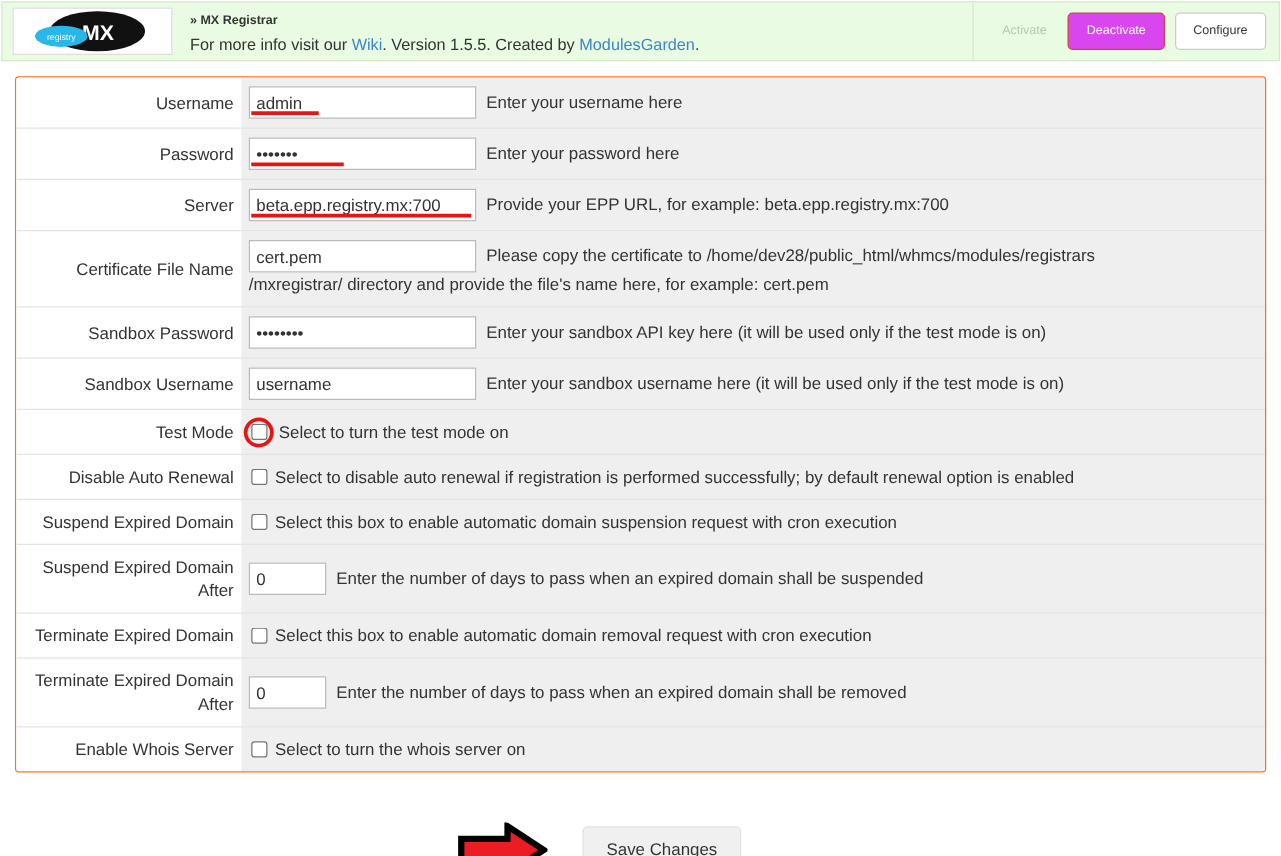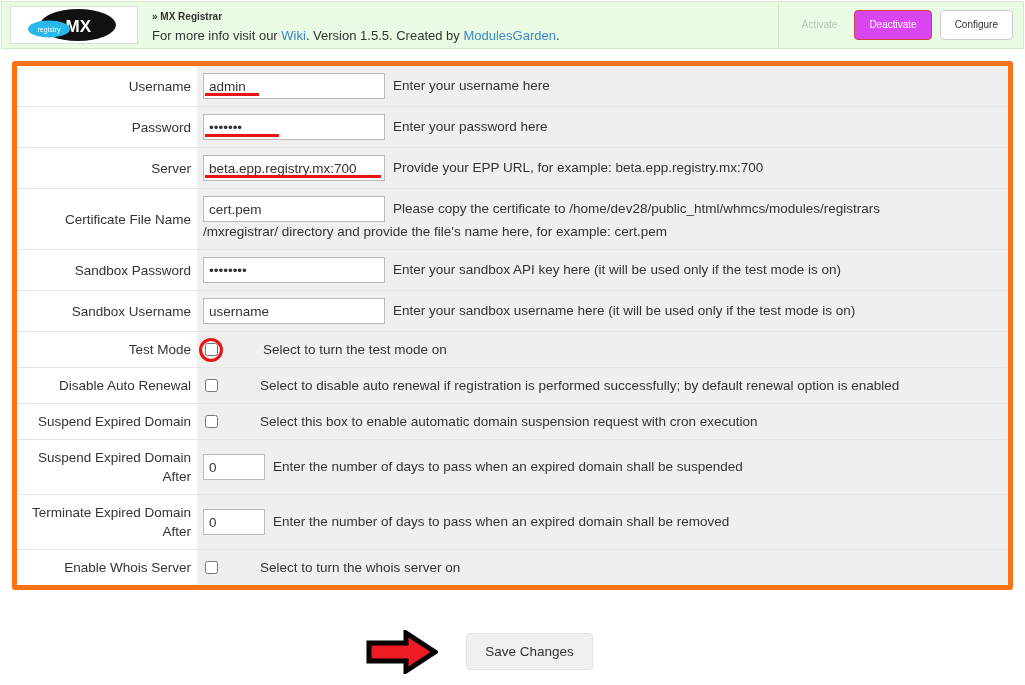--- a/index.html
+++ b/index.html
@@ -93,21 +93,21 @@
   }
   .btn-configure {
     background: #ffffff;
     border-color: #cccccc;
     color: #333333;
   }
 
   
   .settings-wrap {
     margin: 12px 12px 0 12px;
-    border: 5px solid #f97316;
+    border: 1px solid #f97316;
     border-radius: 3px;
     overflow: hidden;
     background: #ffffff;
   }
   table.settings {
     width: 100%;
     border-collapse: collapse;
     table-layout: fixed;
   }
   table.settings tr + tr td { border-top: 1px solid #e4e4e4; }
@@ -150,21 +150,21 @@
   .desc { padding-left: 8px; white-space: nowrap; }
   .desc-block { width: 100%; }
   .desc-line2 { padding-left: 0px; white-space: nowrap; }
 
   input[type=checkbox].cb {
     width: 13px;
     height: 13px;
     margin: 0 6px 0 2px;
     vertical-align: middle;
   }
-  .cbrow { display: flex; align-items: center; gap: 36px; }
+  .cbrow { display: flex; align-items: center; }
   .cbdesc { white-space: nowrap; }
 
   
   .ann-field { position: relative; display: inline-block; }
   .ann-underline::after {
     content: "";
     position: absolute;
     left: 2px;
     bottom: 3px;
     height: 3px;
@@ -349,20 +349,29 @@
       <tr>
         <td class="fieldlabel">Suspend Expired Domain After</td>
         <td class="fieldarea">
           <div class="fa-inner">
             <input class="txt w-num" type="text" value="0" style="">
             <span class="desc">Enter the number of days to pass when an expired domain shall be suspended</span>
           </div>
         </td>
       </tr>
 
+      <tr>
+        <td class="fieldlabel">Terminate Expired Domain</td>
+        <td class="fieldarea">
+          <div class="cbrow">
+            <input class="cb" type="checkbox" style="">
+            <span class="cbdesc">Select this box to enable automatic domain removal request with cron execution</span>
+          </div>
+        </td>
+      </tr>
 
       <tr>
         <td class="fieldlabel">Terminate Expired Domain After</td>
         <td class="fieldarea">
           <div class="fa-inner">
             <input class="txt w-num" type="text" value="0" style="">
             <span class="desc">Enter the number of days to pass when an expired domain shall be removed</span>
           </div>
         </td>
       </tr>

